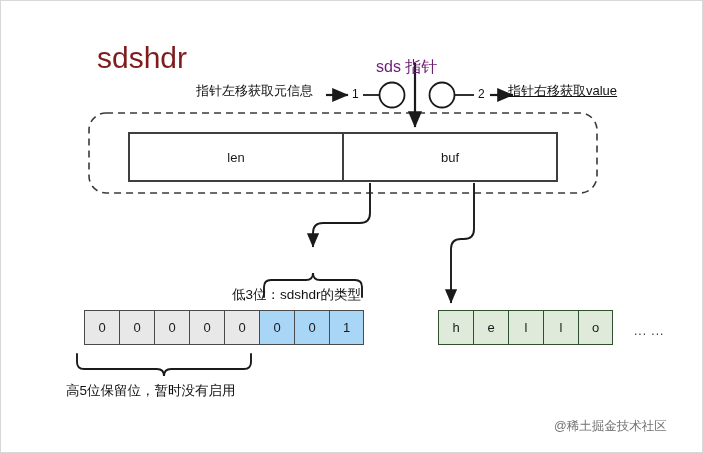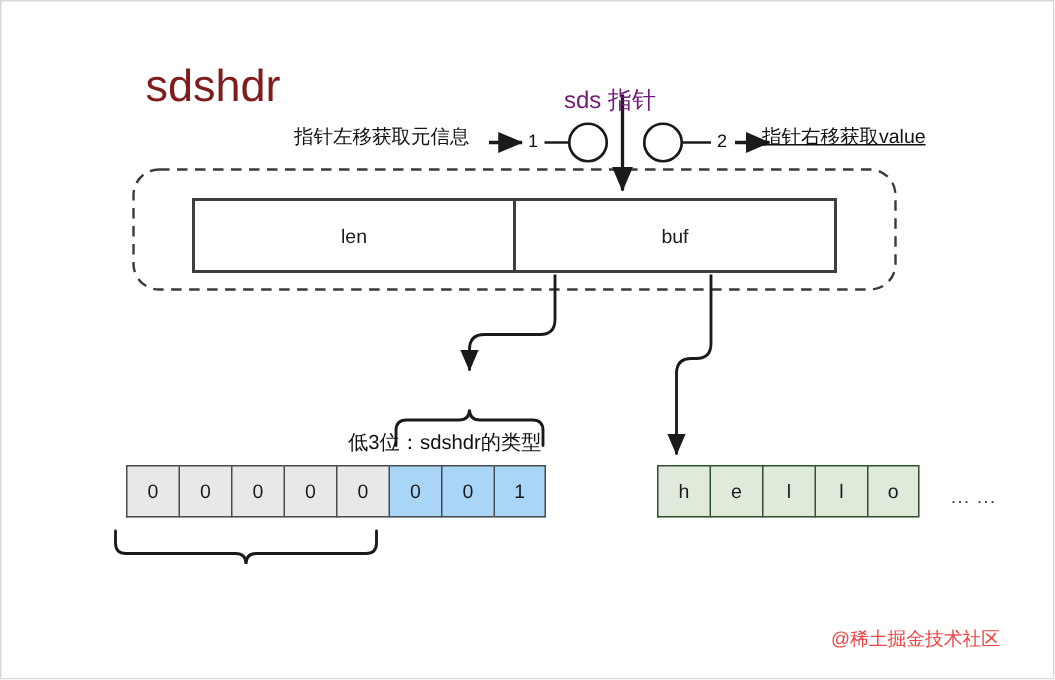--- a/index.html
+++ b/index.html
@@ -167,21 +167,21 @@
     letter-spacing: 1px;
     color: #333333;
     white-space: nowrap;
   }
 
   
   #watermark {
     left: 553px;
     top: 417px;
     font-size: 12.5px;
-    color: #ef4444;
+    color: #737373;
     white-space: nowrap;
   }
 </style>
 </head>
 <body>
 
 <div id="page">
 
   <svg id="svg-layer" viewBox="0 0 703 453">
     <defs>
@@ -241,20 +241,21 @@
     <div class="bit reserved">0</div>
     <div class="bit reserved">0</div>
     <div class="bit reserved">0</div>
     <div class="bit reserved">0</div>
     <div class="bit reserved">0</div>
     <div class="bit type">0</div>
     <div class="bit type">0</div>
     <div class="bit type">1</div>
   </div>
 
+  <div class="abs" id="reserved-caption">高5位保留位，暂时没有启用</div>
 
   <div class="abs" id="string-row">
     <div class="ch">h</div>
     <div class="ch">e</div>
     <div class="ch">l</div>
     <div class="ch">l</div>
     <div class="ch">o</div>
   </div>
 
   <div class="abs" id="string-ellipsis">... ...</div>

